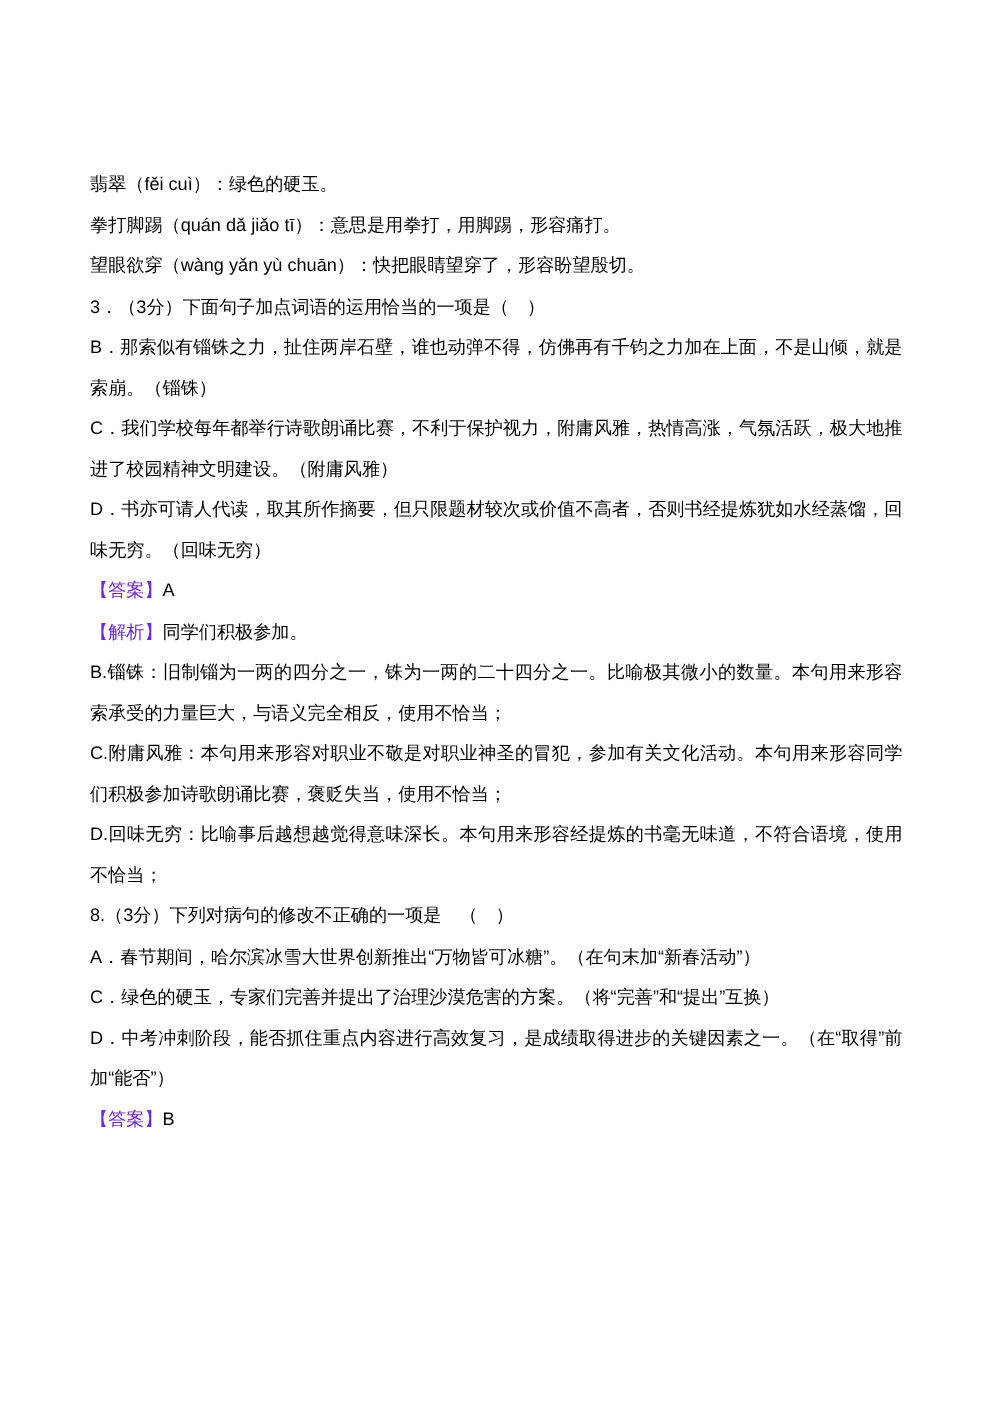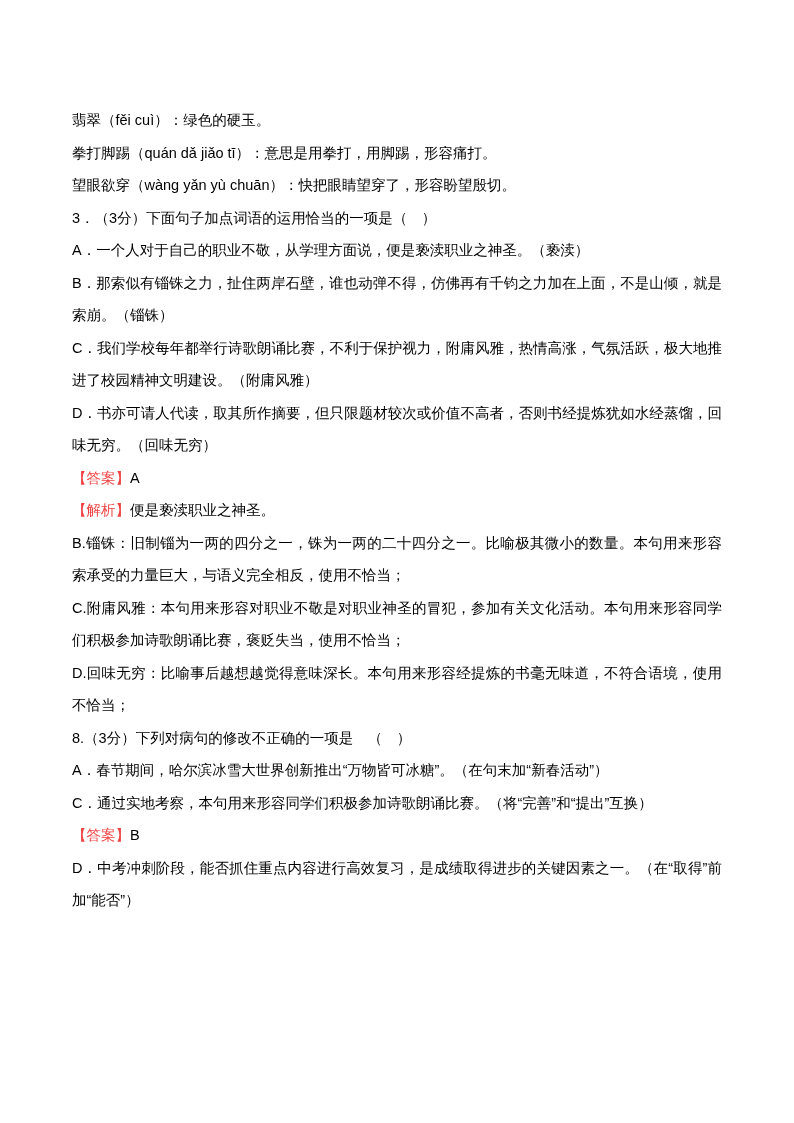--- a/index.html
+++ b/index.html
@@ -12,55 +12,55 @@
     height: 1123px;
     overflow: hidden;
     font-family: "Liberation Sans", "DejaVu Sans", sans-serif;
   }
   .page {
     box-sizing: border-box;
     width: 794px;
     height: 964px;
     padding: 104px 72px 0 72px;
     background: #ffffff;
+    margin-top: 28px;
   }
   .page p {
     margin: 0;
     font-size: 14.5px;
     line-height: 32.5px;
     color: #000000;
     text-align: justify;
     word-break: break-all;
   }
   .red   { color: #ff0000; }
-  .label { color: #ef4444; }
+  .label { color: #6d28d9; }
 </style>
 </head>
 <body>
 
 <div class="page">
 
   <p class="red">翡翠（fěi cuì）：绿色的硬玉。</p>
   <p class="red">拳打脚踢（quán dǎ jiǎo tī）：意思是用拳打，用脚踢，形容痛打。</p>
   <p class="red">望眼欲穿（wàng yǎn yù chuān）：快把眼睛望穿了，形容盼望殷切。</p>
 
   <p>3．（3分）下面句子加点词语的运用恰当的一项是（　）</p>
-  <p>A．一个人对于自己的职业不敬，从学理方面说，便是亵渎职业之神圣。（亵渎）</p>
   <p>B．那索似有锱铢之力，扯住两岸石壁，谁也动弹不得，仿佛再有千钧之力加在上面，不是山倾，就是索崩。（锱铢）</p>
   <p>C．我们学校每年都举行诗歌朗诵比赛，不利于保护视力，附庸风雅，热情高涨，气氛活跃，极大地推进了校园精神文明建设。（附庸风雅）</p>
   <p>D．书亦可请人代读，取其所作摘要，但只限题材较次或价值不高者，否则书经提炼犹如水经蒸馏，回味无穷。（回味无穷）</p>
 
   <p><span class="label">【答案】</span><span>A</span></p>
 
-  <p><span class="label">【解析】</span><span>便是亵渎职业之神圣。</span></p>
+  <p><span class="label">【解析】</span><span>同学们积极参加。</span></p>
 
   <p class="red">B.锱铢：旧制锱为一两的四分之一，铢为一两的二十四分之一。比喻极其微小的数量。本句用来形容索承受的力量巨大，与语义完全相反，使用不恰当；</p>
   <p class="red">C.附庸风雅：本句用来形容对职业不敬是对职业神圣的冒犯，参加有关文化活动。本句用来形容同学们积极参加诗歌朗诵比赛，褒贬失当，使用不恰当；</p>
   <p class="red">D.回味无穷：比喻事后越想越觉得意味深长。本句用来形容经提炼的书毫无味道，不符合语境，使用不恰当；</p>
 
   <p>8.（3分）下列对病句的修改不正确的一项是　（　）</p>
   <p>A．春节期间，哈尔滨冰雪大世界创新推出“万物皆可冰糖”。（在句末加“新春活动”）</p>
-  <p>C．通过实地考察，本句用来形容同学们积极参加诗歌朗诵比赛。（将“完善”和“提出”互换）</p>
+  <p>C．绿色的硬玉，专家们完善并提出了治理沙漠危害的方案。（将“完善”和“提出”互换）</p>
+  <p>D．中考冲刺阶段，能否抓住重点内容进行高效复习，是成绩取得进步的关键因素之一。（在“取得”前加“能否”）</p>
+
   <p><span class="label">【答案】</span><span>B</span></p>
-
-  <p>D．中考冲刺阶段，能否抓住重点内容进行高效复习，是成绩取得进步的关键因素之一。（在“取得”前加“能否”）</p>
 
 </div>
 
 </body></html>

